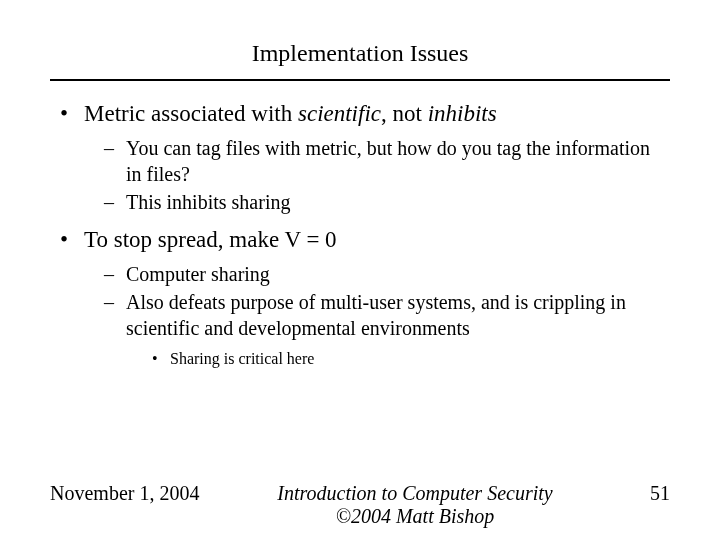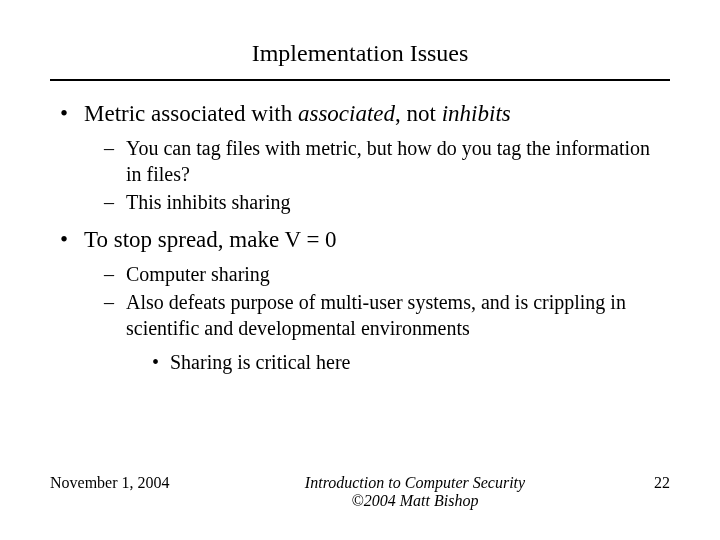--- a/index.html
+++ b/index.html
@@ -61,46 +61,46 @@
     }
     .bullet-l2 > li::before {
       content: "–";
       position: absolute;
       left: 0;
       top: 0;
     }
     .bullet-l3 {
       list-style: none;
       margin-left: 26px;
-      font-size: 20px;
+      font-size: 16px;
       margin-top: 8px;
     }
     .bullet-l3 > li {
       position: relative;
       padding-left: 18px;
       line-height: 1.3;
     }
     .bullet-l3 > li::before {
       content: "•";
       position: absolute;
       left: 0;
       top: 0;
     }
     .italic {
       font-style: italic;
     }
     .footer {
       position: absolute;
-      bottom: 30px;
+      bottom: 12px;
       left: 50px;
       right: 50px;
       display: flex;
       justify-content: flex-start;
       align-items: flex-start;
-      font-size: 16px;
+      font-size: 20px;
     }
     .footer-center {
       text-align: center;
       font-style: italic;
       flex: 1;
     }
     .footer-left {
       flex: 0 0 auto;
       width: 150px;
     }
@@ -112,21 +112,21 @@
   </style>
 </head>
 <body>
 
 <h1 class="title">Implementation Issues</h1>
 <hr class="separator">
 
 <div class="content">
   <ul class="bullet-l1">
     <li>
-      <span>Metric associated with </span><span class="italic">associated</span><span>, not </span><span class="italic">inhibits</span>
+      <span>Metric associated with </span><span class="italic">scientific</span><span>, not </span><span class="italic">inhibits</span>
       <ul class="bullet-l2">
         <li>You can tag files with metric, but how do you tag the information in files?</li>
         <li>This inhibits sharing</li>
       </ul>
     </li>
     <li>
       <span>To stop spread, make V = 0</span>
       <ul class="bullet-l2">
         <li>Computer sharing</li>
         <li>
@@ -139,14 +139,14 @@
     </li>
   </ul>
 </div>
 
 <div class="footer">
   <div class="footer-left">November 1, 2004</div>
   <div class="footer-center">
     <div>Introduction to Computer Security</div>
     <div>©2004 Matt Bishop</div>
   </div>
-  <div class="footer-right">22</div>
+  <div class="footer-right">51</div>
 </div>
 
 </body></html>

